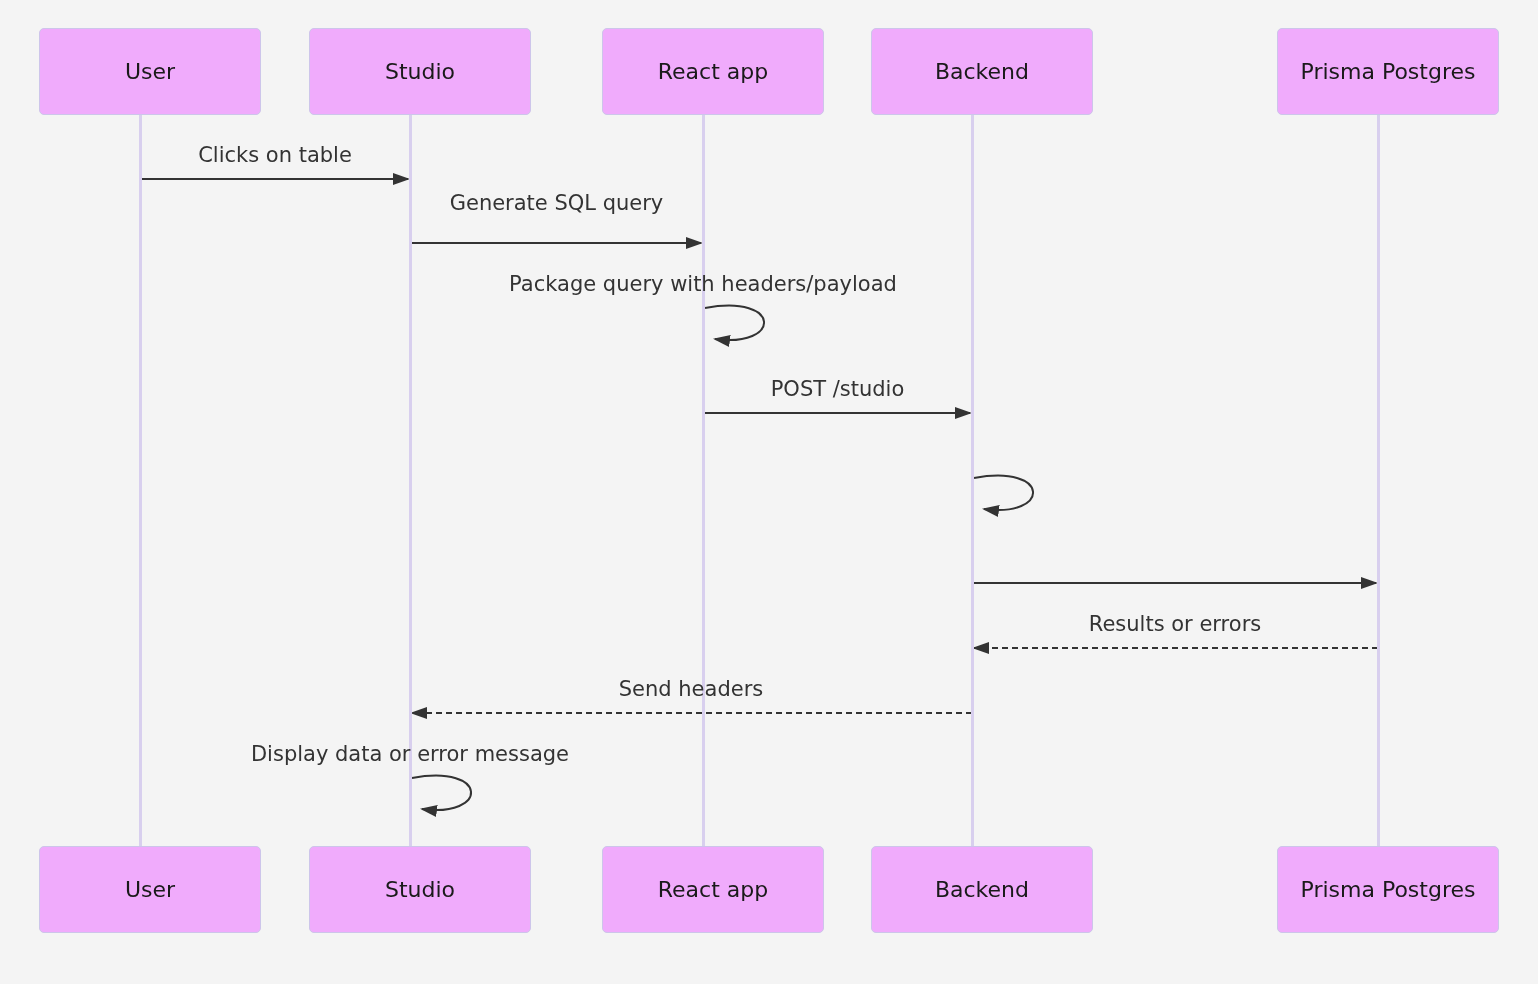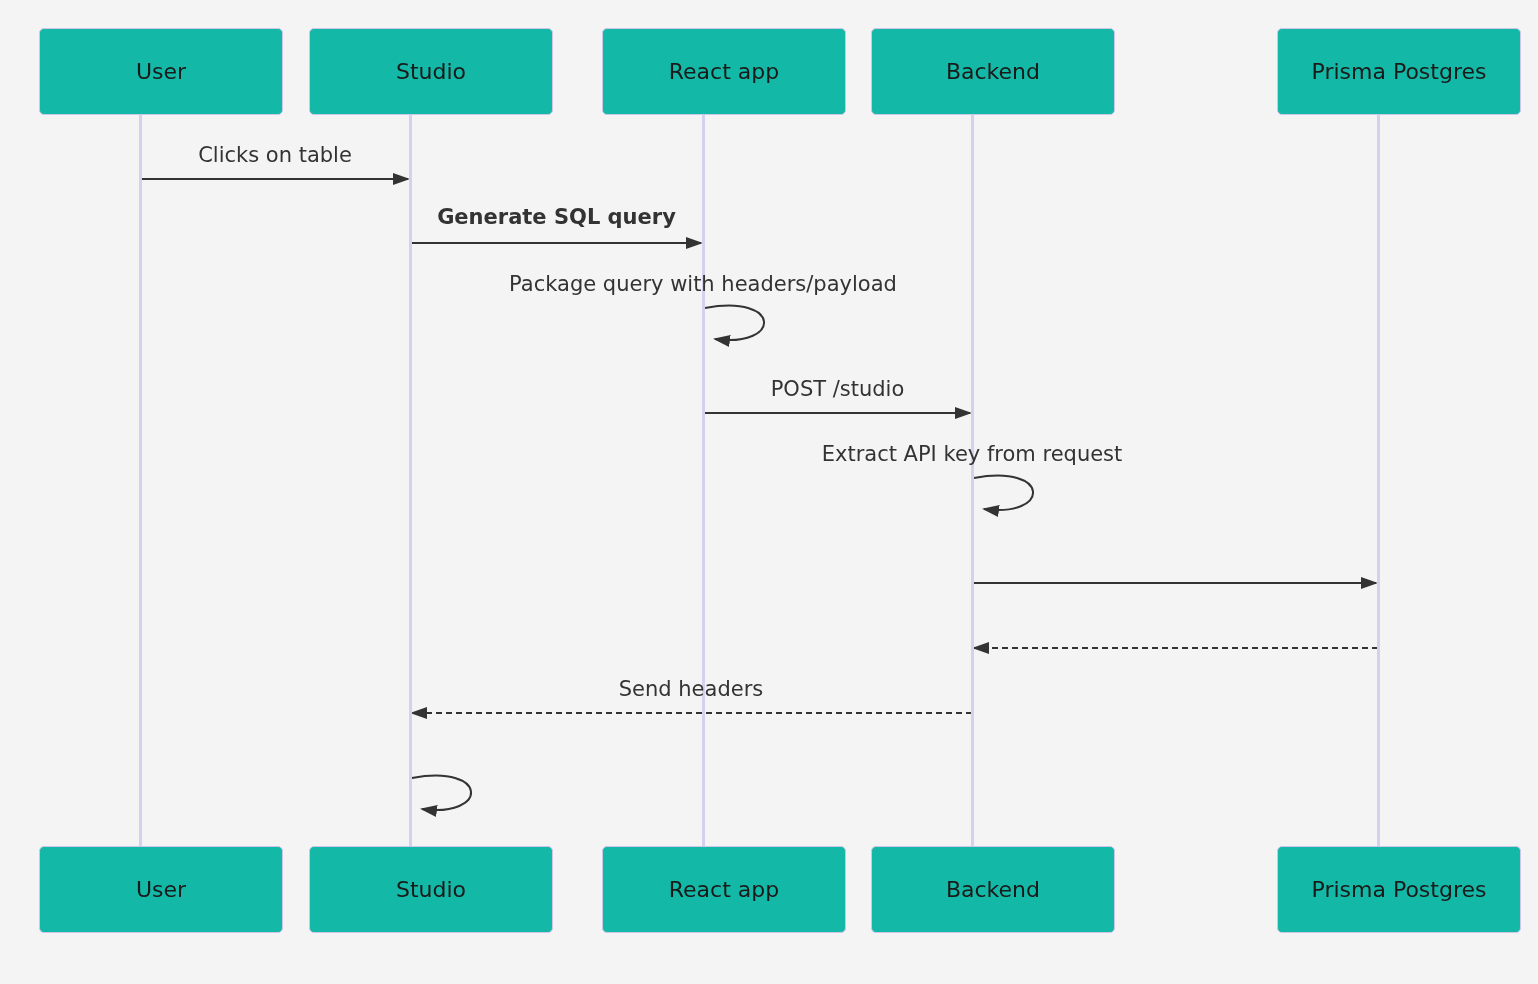--- a/index.html
+++ b/index.html
@@ -6,24 +6,24 @@
   .canvas {
     position: relative;
     width: 1538px;
     height: 984px;
     background: #f4f4f4;
     font-family: "DejaVu Sans", "Liberation Sans", sans-serif;
     overflow: hidden;
   }
   .actor-box {
     position: absolute;
-    width: 244px;
+    width: 222px;
     height: 87px;
     box-sizing: border-box;
-    background: #14b8a6;
+    background: #f0abfc;
     border: 1.5px solid #cdc5ea;
     border-radius: 5px;
     display: flex;
     align-items: center;
     justify-content: center;
     font-size: 22px;
     color: #1a1a1a;
   }
   .lifeline {
     position: absolute;
@@ -93,18 +93,19 @@
     </div>
     <div class="lifeline" style="left: 970.5px; top: 115px; height: 731px;"></div>
     <div class="actor-box" style="left: 1277px; top: 28px;">
       <span>Prisma Postgres</span>
     </div>
     <div class="actor-box" style="left: 1277px; top: 846px;">
       <span>Prisma Postgres</span>
     </div>
     <div class="lifeline" style="left: 1376.5px; top: 115px; height: 731px;"></div>
     <div class="msg-label" style="left: -45px; top: 142px;">Clicks on table</div>
-    <div class="msg-label" style="left: 236.5px; top: 204px; font-weight: bold;">Generate SQL query</div>
+    <div class="msg-label" style="left: 236.5px; top: 190px;">Generate SQL query</div>
     <div class="msg-label" style="left: 383px; top: 271px;">Package query with headers/payload</div>
     <div class="msg-label" style="left: 517.5px; top: 376px;">POST /studio</div>
-    <div class="msg-label" style="left: 652px; top: 441px;">Extract API key from request</div>
+    <div class="msg-label" style="left: 855px; top: 611px;">Results or errors</div>
     <div class="msg-label" style="left: 371px; top: 676px;">Send headers</div>
+    <div class="msg-label" style="left: 90px; top: 741px;">Display data or error message</div>
   </div>
 
 </body></html>

